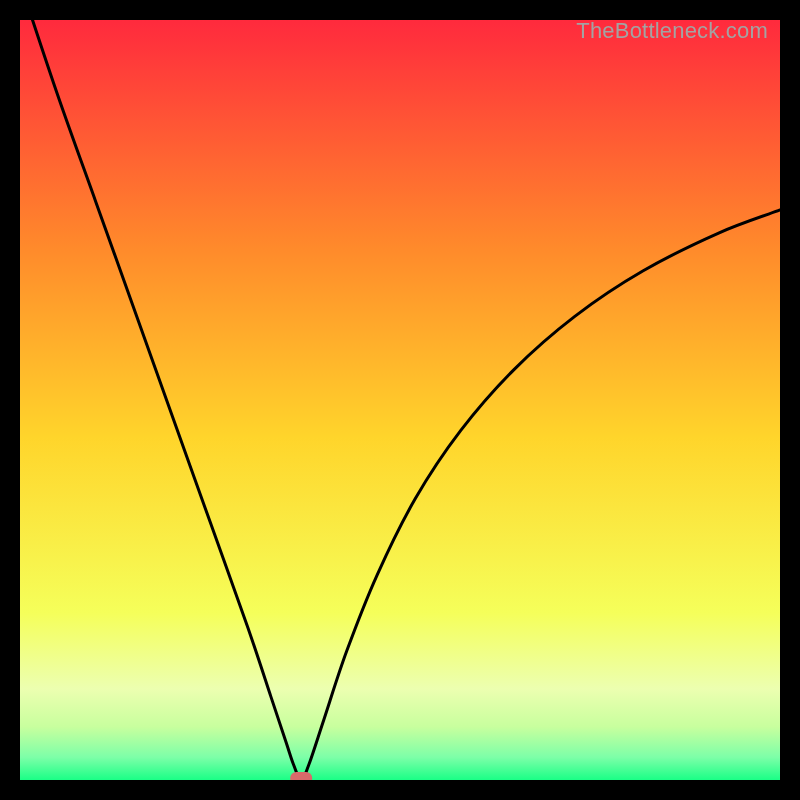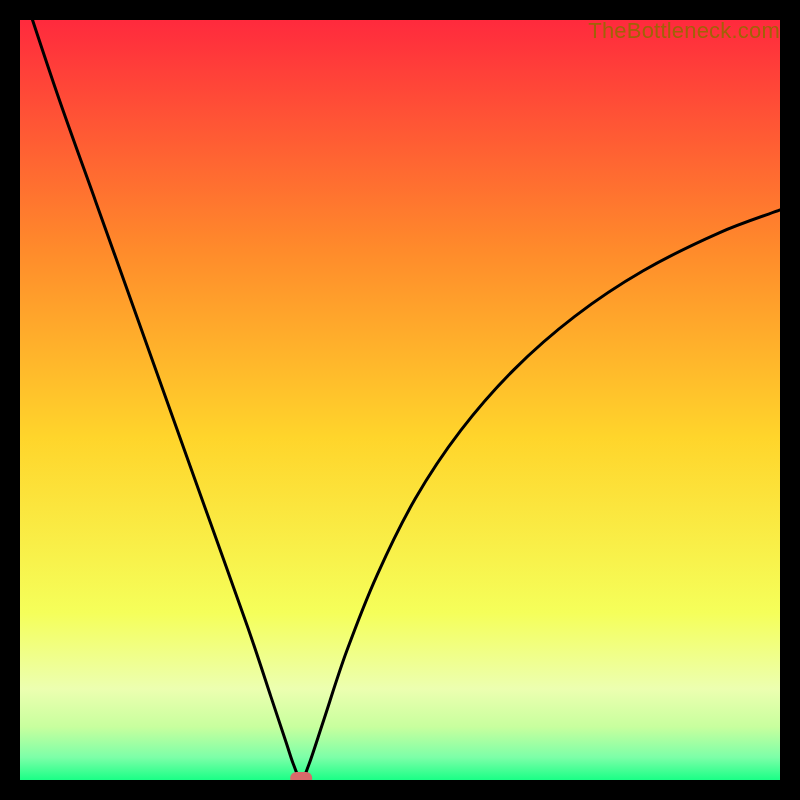--- a/index.html
+++ b/index.html
@@ -22,22 +22,22 @@
   .plot {
     position: absolute;
     left: 0;
     top: 0;
     width: 760px;
     height: 760px;
   }
   .watermark {
     position: absolute;
     top: -2px;
-    right: 0;
-    color: #a16207;
+    right: 12px;
+    color: #a3a3a3;
     font-size: 22px;
     font-weight: 400;
     letter-spacing: 0.2px;
     user-select: none;
   }
 </style>
 </head>
 <body>
 
 <div class="frame">

